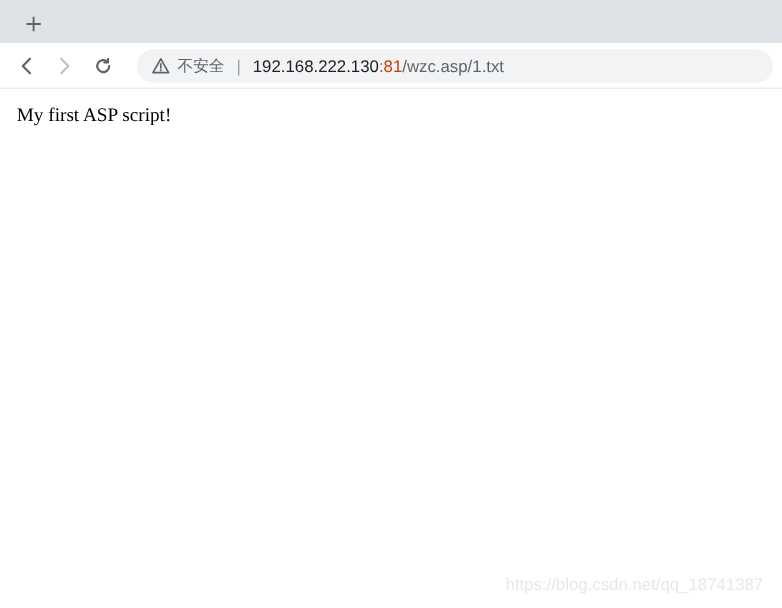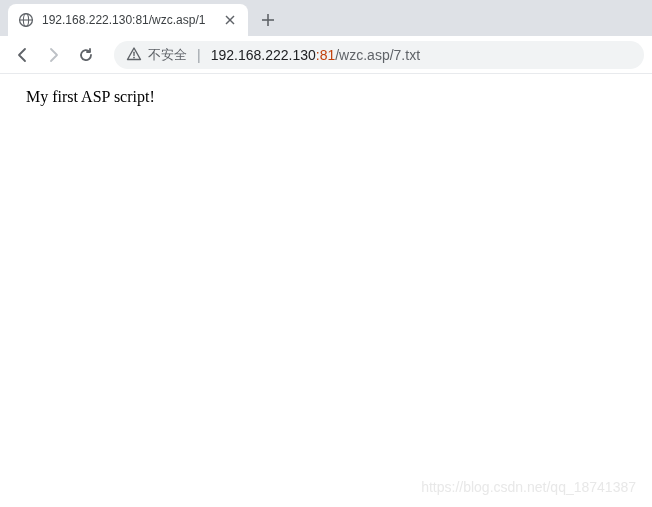--- a/index.html
+++ b/index.html
@@ -92,72 +92,57 @@
       display: flex;
       align-items: center;
       padding: 0 12px;
       margin-left: 10px;
       gap: 10px;
       font-size: 14px;
       color: #202124;
     }
     .security-indicator {
       display: flex;
+      align-items: center;
       gap: 6px;
       color: #5f6368;
       font-size: 13px;
     }
     .divider {
       color: #9aa0a6;
     }
     .url {
       color: #202124;
     }
     .url-port {
       color: #c2410c;
     }
     .url-path {
       color: #5f6368;
     }
     .content {
-      padding: 14px 26px;
+      padding: 14px 14px;
       font-size: 16px;
       color: #000;
       font-family: "Times New Roman", serif;
     }
     .watermark {
       position: absolute;
       bottom: 12px;
       right: 16px;
       color: #e8e8e8;
       font-size: 14px;
       font-family: Arial, sans-serif;
     }
     svg { display: block; }
   </style>
 </head>
 <body>
 
 <div class="tab-strip">
-  <div class="tab">
-    <span class="tab-favicon">
-      <svg width="16" height="16" viewBox="0 0 16 16">
-        <circle cx="8" cy="8" r="6.4" fill="none" stroke="#5f6368" stroke-width="1.3"></circle>
-        <ellipse cx="8" cy="8" rx="2.6" ry="6.4" fill="none" stroke="#5f6368" stroke-width="1.1"></ellipse>
-        <line x1="1.6" y1="8" x2="14.4" y2="8" stroke="#5f6368" stroke-width="1.1"></line>
-      </svg>
-    </span>
-    <span class="tab-title">192.168.222.130:81/wzc.asp/1</span>
-    <span class="tab-close">
-      <svg width="10" height="10" viewBox="0 0 10 10">
-        <line x1="1" y1="1" x2="9" y2="9" stroke="#5f6368" stroke-width="1.4"></line>
-        <line x1="9" y1="1" x2="1" y2="9" stroke="#5f6368" stroke-width="1.4"></line>
-      </svg>
-    </span>
-  </div>
   <div class="new-tab">
     <svg width="14" height="14" viewBox="0 0 14 14">
       <line x1="7" y1="1" x2="7" y2="13" stroke="#5f6368" stroke-width="1.6"></line>
       <line x1="1" y1="7" x2="13" y2="7" stroke="#5f6368" stroke-width="1.6"></line>
     </svg>
   </div>
 </div>
 
 <div class="toolbar">
   <div class="nav-btn">
@@ -181,21 +166,21 @@
       <span>
         <svg width="16" height="16" viewBox="0 0 16 16">
           <path d="M8 2 L14.5 13.5 L1.5 13.5 Z" fill="none" stroke="#5f6368" stroke-width="1.4" stroke-linejoin="round"></path>
           <line x1="8" y1="6.2" x2="8" y2="9.6" stroke="#5f6368" stroke-width="1.4" stroke-linecap="round"></line>
           <circle cx="8" cy="11.6" r="0.9" fill="#5f6368"></circle>
         </svg>
       </span>
       <span>不安全</span>
     </span>
     <span class="divider">|</span>
-    <span class="url"><span>192.168.222.130</span><span class="url-port">:81</span><span class="url-path">/wzc.asp/7.txt</span></span>
+    <span class="url"><span>192.168.222.130</span><span class="url-port">:81</span><span class="url-path">/wzc.asp/1.txt</span></span>
   </div>
 </div>
 
 <div class="content">
   <span>My first ASP script!</span>
 </div>
 
 <div class="watermark">https://blog.csdn.net/qq_18741387</div>
 
 </body></html>

